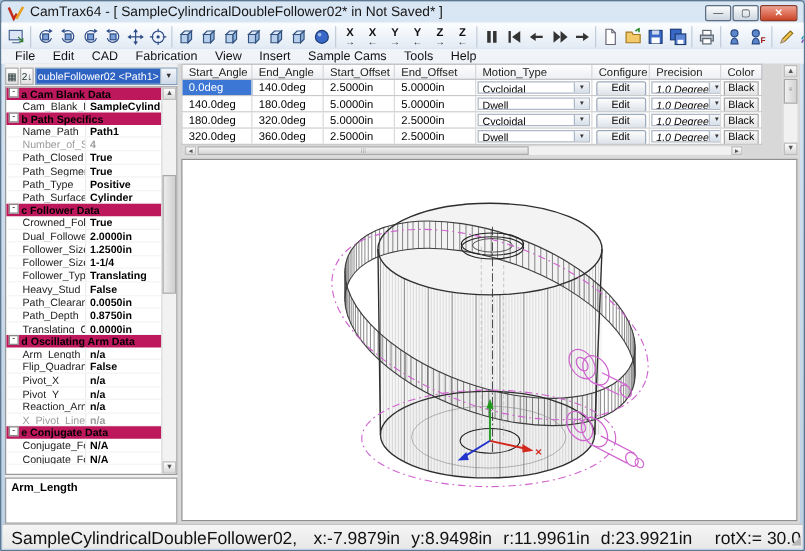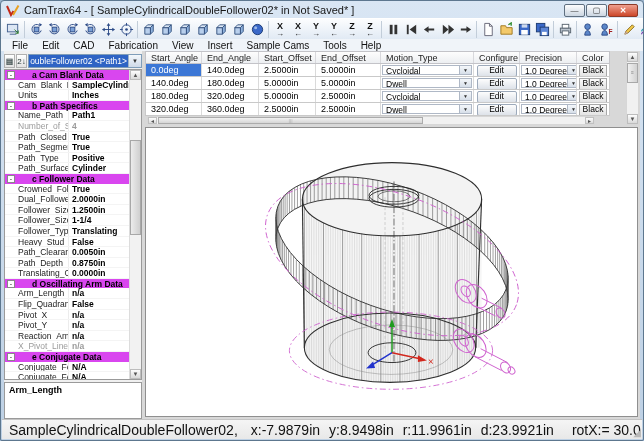--- a/index.html
+++ b/index.html
@@ -34,21 +34,21 @@
   .pg-toolbar{height:17px;display:flex;align-items:center;gap:1px;padding:1px 0;}
   .pg-btn{width:17px;height:14px;border:1px solid #b0b0b0;background:linear-gradient(#ffffff,#e2e2e2);
     font-size:8px;text-align:center;line-height:13px;box-sizing:border-box;color:#233;}
   .path-combo{flex:1;height:14px;border:1px solid #7f9db9;background:#fff;display:flex;box-sizing:border-box;}
   .path-combo .txt{flex:1;background:#2e63c4;color:#fff;font-size:8.5px;line-height:12px;padding:0 1px;
     white-space:nowrap;overflow:hidden;text-align:right;}
   .combo-arrow{width:12px;background:linear-gradient(#f3f7fb,#cfd9e8);border-left:1px solid #9eb2c8;
     font-size:6px;line-height:12px;text-align:center;color:#333;}
   .propgrid{position:absolute;top:18px;left:0;right:0;bottom:39px;background:#fff;border:1px solid #9a9a9a;overflow:hidden;}
   .pg-rows{position:absolute;top:0;left:0;right:11px;overflow:hidden;bottom:0;}
-  .pg-cat{height:9.6px;background:#d946ef;display:flex;align-items:center;font-size:8.5px;font-weight:bold;color:#000;gap:15px;}
+  .pg-cat{height:9.6px;background:#be185d;display:flex;font-size:8.5px;font-weight:bold;color:#000;}
   .pg-cat .exp{width:8px;height:8px;border:1px solid #898989;background:#fff;font-size:7px;line-height:6px;
     text-align:center;margin:0 2px;box-sizing:border-box;font-weight:normal;}
   .pg-item{height:9.6px;display:flex;font-size:8.5px;border-bottom:1px solid #f4f4f4;}
   .pg-item .lbl{width:64px;padding-left:13px;color:#222;white-space:nowrap;overflow:hidden;border-right:1px solid #ececec;box-sizing:border-box;}
   .pg-item .val{flex:1;font-weight:bold;padding-left:3px;white-space:nowrap;overflow:hidden;color:#000;}
   .pg-item.disabled .lbl,.pg-item.disabled .val{color:#9b9b9b;}
   .pg-vscroll{position:absolute;top:0;right:0;bottom:0;width:11px;background:#f2f2f2;border-left:1px solid #dcdcdc;}
   .sb-btn{height:10px;font-size:6px;color:#555;text-align:center;line-height:9px;background:linear-gradient(#fdfdfd,#d9d9d9);border:1px solid #bdbdbd;box-sizing:border-box;}
   .sb-btn.bottom{position:absolute;bottom:0;left:0;right:0;}
   .pg-thumb{position:absolute;top:70px;left:0;right:0;height:95px;background:linear-gradient(90deg,#ececec,#cfcfcf);border:1px solid #a8a8a8;box-sizing:border-box;}
@@ -62,21 +62,21 @@
   .hc{font-size:9px;color:#222;padding:1px 0 0 5px;border-right:1px solid #d8d8dc;box-sizing:border-box;overflow:hidden;white-space:nowrap;}
   .hc:nth-of-type(1){width:56px}.hc:nth-of-type(2){width:57px}.hc:nth-of-type(3){width:57px}
   .hc:nth-of-type(4){width:65px}.hc:nth-of-type(5){width:93px}.hc:nth-of-type(6){width:46px}
   .hc:nth-of-type(7){width:57px}.hc:nth-of-type(8){flex:1;border-right:none}
   .tbl-row{display:flex;height:13px;background:#fff;border:1px solid #c9c9c9;border-top:none;box-sizing:border-box;}
   .td{font-size:9px;line-height:12px;padding-left:5px;border-right:1px solid #dadada;box-sizing:border-box;
     overflow:hidden;white-space:nowrap;color:#000;}
   .c1{width:56px}.c2{width:57px}.c3{width:57px}.c4{width:65px}
   .c5{width:93px;padding:0;display:flex;}
   .c6{width:46px;padding:0;display:flex;}
-  .c7{width:57px;padding:0;display:flex;}
+  .c7{width:57px;padding:0;display:flex;font-style:italic;}
   .c8{flex:1;padding:0;display:flex;border-right:none;}
   .rsel .c1{background:#3c77d6;color:#fff;}
   .combo-box{flex:1;margin:1px;display:flex;border:1px solid #afb8c6;box-sizing:border-box;background:#fff;}
   .cb-txt{flex:1;font-size:8.5px;line-height:9px;padding:1px 0 0 3px;overflow:hidden;white-space:nowrap;}
   .cb-btn{width:11px;background:linear-gradient(#f4f7fa,#d7dfe9);border-left:1px solid #afb8c6;
     font-size:5px;text-align:center;line-height:9px;color:#333;}
   .btn-edit{margin:1px auto;width:38px;height:10px;border:1px solid #9daabb;border-radius:2px;
     background:linear-gradient(#fdfdfd,#dde2e9);font-size:8.5px;line-height:9px;text-align:center;}
   .btn-color{flex:1;margin:1px 2px;height:10px;border:1px solid #a8a8a8;background:linear-gradient(#fbfbfb,#e3e3e3);
     font-size:8.5px;line-height:9px;text-align:center;}
@@ -435,24 +435,20 @@
               <span class="exp">-</span>
               <span>a Cam Blank Data</span>
             </div>
             <div class="pg-items">
 
                 <div class="pg-item">
                   <span class="lbl">Cam_Blank_Name</span>
                   <span class="val">SampleCylindricalD</span>
                 </div>
 
-                <div class="pg-item">
-                  <span class="lbl">Units</span>
-                  <span class="val">Inches</span>
-                </div>
               </div>
           </div>
 
           <div class="pg-group">
             <div class="pg-cat">
               <span class="exp">-</span>
               <span>b Path Specifics</span>
             </div>
             <div class="pg-items">
 

